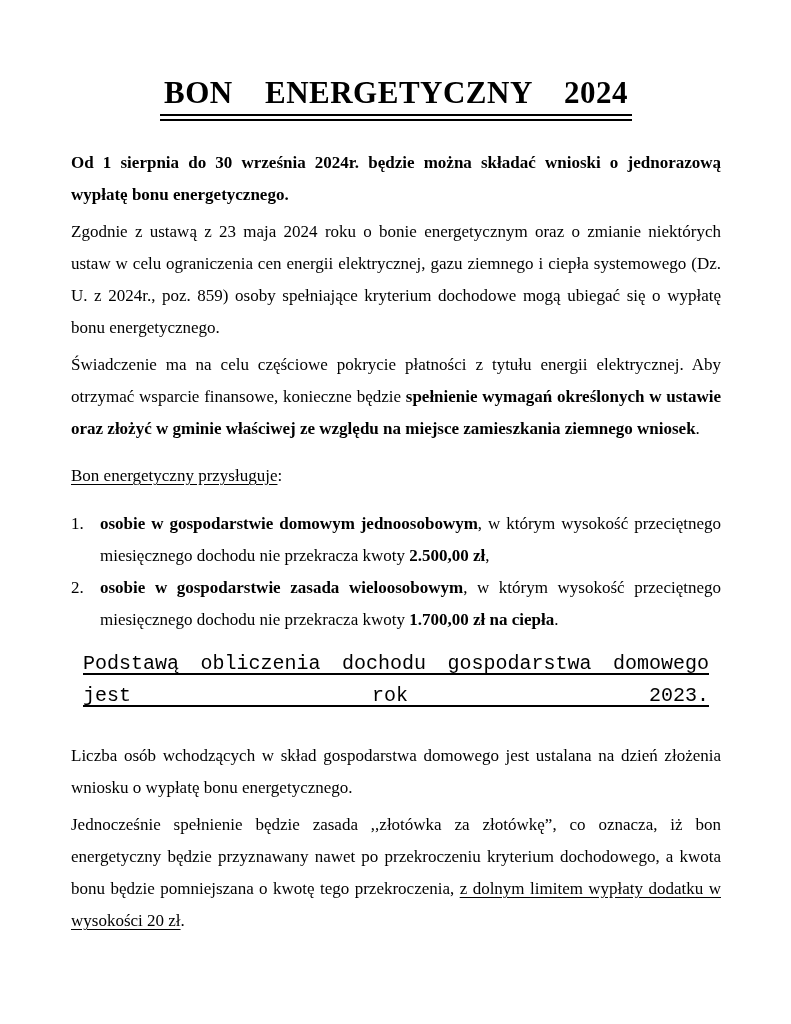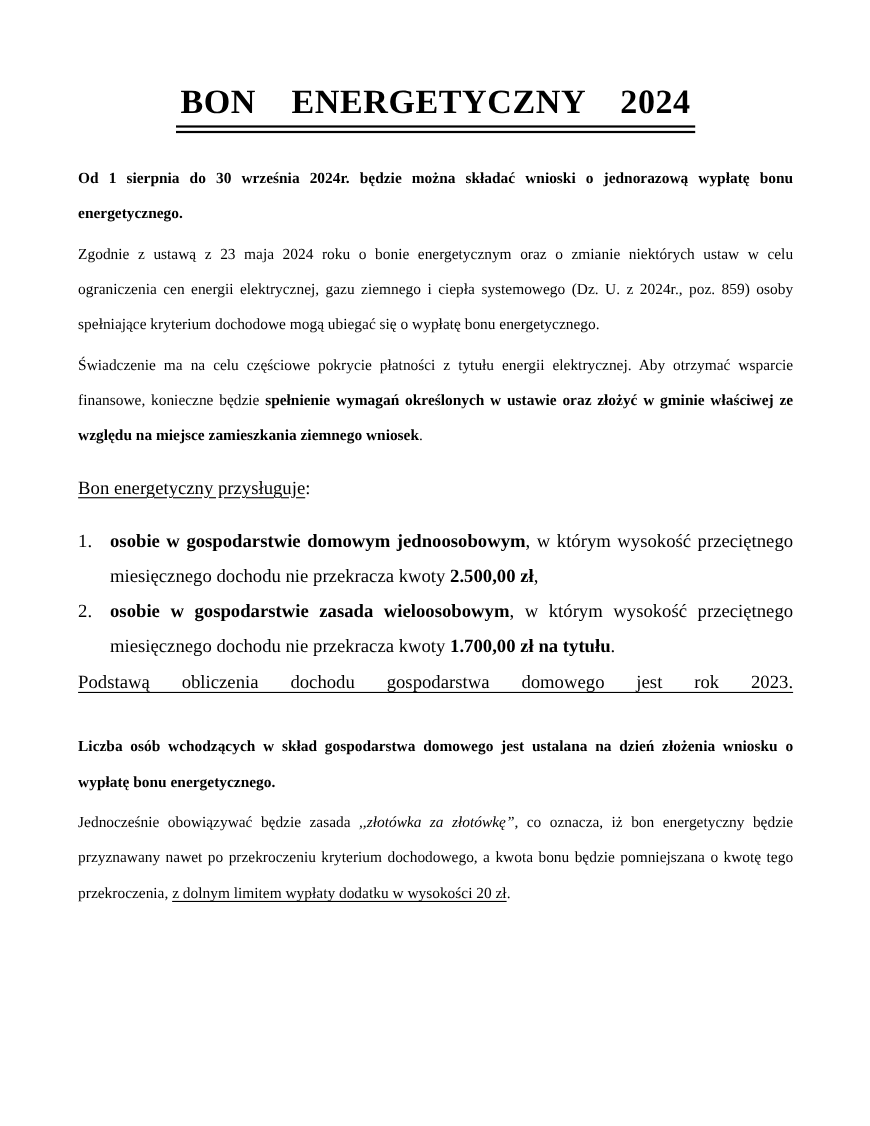--- a/index.html
+++ b/index.html
@@ -30,31 +30,31 @@
     font-size: 31px;
     font-weight: bold;
     letter-spacing: 0.5px;
     word-spacing: 24px;
     border-bottom: 7px double #000000;
     padding: 0 4px 3px 4px;
     white-space: nowrap;
   }
   
   .para {
-    font-size: 14px;
+    font-size: 17px;
     line-height: 32px;
     text-align: justify;
     text-justify: inter-word;
     hyphens: none;
     margin: 0;
   }
   .mt-sm  { margin-top: 5px; }
-  .mt-lg  { margin-top: 28px; font-weight: bold; }
+  .mt-lg  { margin-top: 28px; }
   .bold   { font-weight: bold; }
-  .italic { font-style: italic; }
+  .italic { }
   .uline  {
     text-decoration: underline;
     text-underline-offset: 3px;
     text-align: center;
   }
   
   .heading {
     font-size: 17px;
     line-height: 32px;
     margin: 15px 0 0 0;
@@ -74,27 +74,28 @@
     text-justify: inter-word;
   }
   .li-num {
     position: absolute;
     left: 0;
     top: 0;
     font-weight: normal;
   }
   
   .justify-full {
-    font-size: 17px;
+    font-size: 20px;
     line-height: 32px;
     text-align: justify;
     text-align-last: justify;
     text-decoration: underline;
     text-underline-offset: 4px;
-    margin: 0;
+    margin: 12px;
+    font-family: Liberation Mono, monospace;
   }
 </style>
 </head>
 <body>
 
 <div class="page">
 
   <div class="title-wrap">
     <span class="title-text">BON ENERGETYCZNY 2024</span>
   </div>
@@ -102,22 +103,22 @@
   <p class="para bold">Od 1 sierpnia do 30 września 2024r. będzie można składać wnioski o jednorazową wypłatę bonu energetycznego.</p>
 
   <p class="para mt-sm">Zgodnie z ustawą z 23 maja 2024 roku o bonie energetycznym oraz o zmianie niektórych ustaw w celu ograniczenia cen energii elektrycznej, gazu ziemnego i ciepła systemowego (Dz. U. z 2024r., poz. 859) osoby spełniające kryterium dochodowe mogą ubiegać się o wypłatę bonu energetycznego.</p>
 
   <p class="para mt-sm"><span>Świadczenie ma na celu częściowe pokrycie płatności z tytułu energii elektrycznej. Aby otrzymać wsparcie finansowe, konieczne będzie </span><span class="bold">spełnienie wymagań określonych w ustawie oraz złożyć w gminie właściwej ze względu na miejsce zamieszkania ziemnego wniosek</span><span>.</span></p>
 
   <p class="heading"><span class="uline">Bon energetyczny przysługuje</span><span>:</span></p>
 
   <ol class="num-list">
     <li><span class="li-num">1.</span><span class="bold">osobie w gospodarstwie domowym jednoosobowym</span><span>, w którym wysokość przeciętnego miesięcznego dochodu nie przekracza kwoty </span><span class="bold">2.500,00 zł</span><span>,</span></li>
-    <li><span class="li-num">2.</span><span class="bold">osobie w gospodarstwie zasada wieloosobowym</span><span>, w którym wysokość przeciętnego miesięcznego dochodu nie przekracza kwoty </span><span class="bold">1.700,00 zł na tytułu</span><span>.</span></li>
+    <li><span class="li-num">2.</span><span class="bold">osobie w gospodarstwie zasada wieloosobowym</span><span>, w którym wysokość przeciętnego miesięcznego dochodu nie przekracza kwoty </span><span class="bold">1.700,00 zł na ciepła</span><span>.</span></li>
   </ol>
 
   <p class="justify-full">Podstawą obliczenia dochodu gospodarstwa domowego jest rok 2023.</p>
 
   <p class="para mt-lg">Liczba osób wchodzących w skład gospodarstwa domowego jest ustalana na dzień złożenia wniosku o wypłatę bonu energetycznego.</p>
 
-  <p class="para mt-sm"><span>Jednocześnie obowiązywać będzie zasada </span><span class="italic">,,złotówka za złotówkę”</span><span>, co oznacza, iż bon energetyczny będzie przyznawany nawet po przekroczeniu kryterium dochodowego, a kwota bonu będzie pomniejszana o kwotę tego przekroczenia, </span><span class="uline">z dolnym limitem wypłaty dodatku w wysokości 20 zł</span><span>.</span></p>
+  <p class="para mt-sm"><span>Jednocześnie spełnienie będzie zasada </span><span class="italic">,,złotówka za złotówkę”</span><span>, co oznacza, iż bon energetyczny będzie przyznawany nawet po przekroczeniu kryterium dochodowego, a kwota bonu będzie pomniejszana o kwotę tego przekroczenia, </span><span class="uline">z dolnym limitem wypłaty dodatku w wysokości 20 zł</span><span>.</span></p>
 
 </div>
 
 </body></html>

